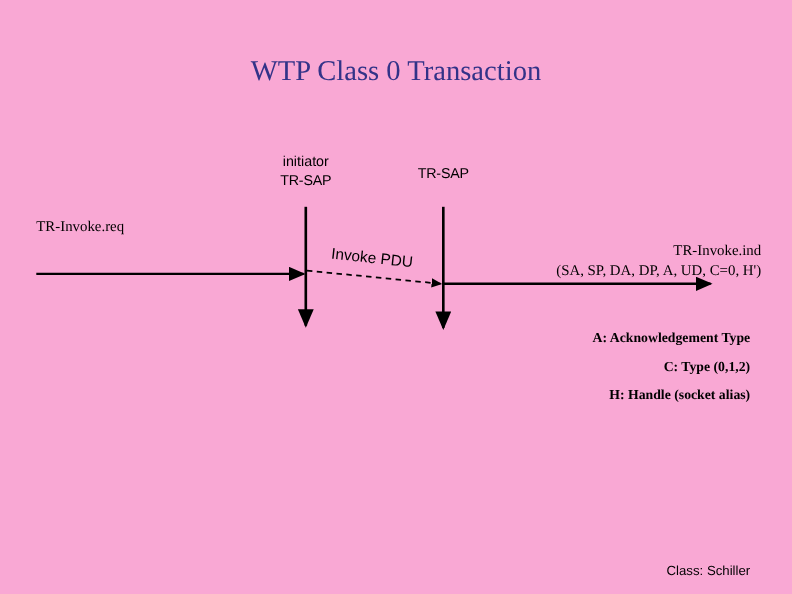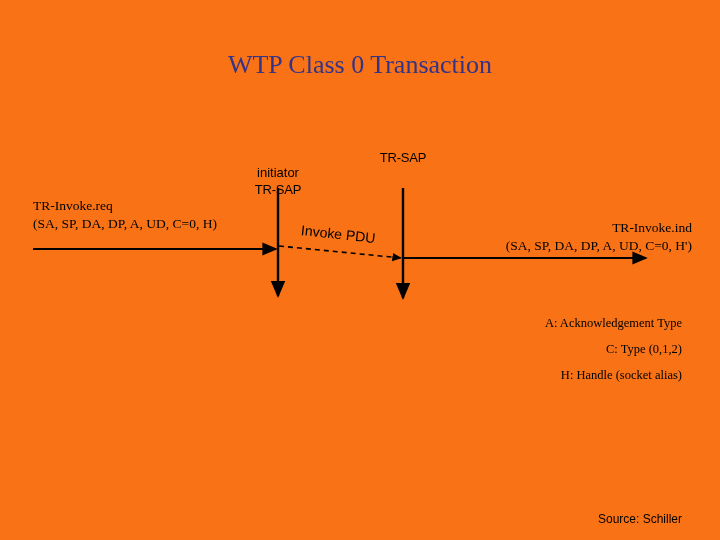--- a/index.html
+++ b/index.html
@@ -4,21 +4,21 @@
 <style>
   html, body {
     margin: 0;
     padding: 0;
     background: #ffffff;
   }
   #slide {
     position: relative;
     width: 720px;
     height: 540px;
-    background: #f97316;
+    background: #f9a8d4;
     overflow: hidden;
     font-family: "Liberation Sans", sans-serif;
     color: #000000;
   }
 
   
   #title {
     position: absolute;
     left: 0;
     top: 50px;
@@ -36,21 +36,21 @@
     position: absolute;
     text-align: center;
     font-family: "Liberation Sans", sans-serif;
     font-size: 13px;
     line-height: 17px;
     white-space: nowrap;
   }
   .col-head .role { font-weight: normal; }
   .col-head .sap  { font-weight: normal; letter-spacing: -0.2px; }
 
-  #initiator-head { left: 208px; top: 164px; width: 140px; }
+  #initiator-head { left: 208px; top: 138px; width: 140px; }
   #responder-head { left: 333px; top: 149px; width: 140px; }
 
   
   #diagram {
     position: absolute;
     left: 0;
     top: 0;
     width: 720px;
     height: 540px;
   }
@@ -86,24 +86,24 @@
     line-height: 16px;
     white-space: nowrap;
     transform: rotate(6.2deg);
     transform-origin: left top;
   }
 
   
   #legend {
     position: absolute;
     left: 420px;
-    top: 316px;
+    top: 300px;
     width: 262px;
     font-family: "Liberation Serif", serif;
-    font-weight: normal;
+    font-weight: bold;
     font-size: 12.5px;
     line-height: 15px;
     text-align: right;
     white-space: nowrap;
   }
   #legend .entry { margin-bottom: 11px; }
   #legend .entry:last-child { margin-bottom: 0; }
   #legend .sub { display: block; }
 
   
@@ -151,21 +151,20 @@
 
     <line x1="33" y1="249" x2="276" y2="249" stroke="#000000" stroke-width="2.2" marker-end="url(#arrowhead)"></line>
 
     <line x1="403" y1="258" x2="646" y2="258" stroke="#000000" stroke-width="2.2" marker-end="url(#arrowhead)"></line>
 
     <line x1="279" y1="246" x2="401" y2="258" stroke="#000000" stroke-width="1.6" stroke-dasharray="5,4" marker-end="url(#arrowhead-sm)"></line>
   </svg>
 
   <div class="prim" id="tr-invoke-req">
     <div>TR-Invoke.req</div>
-    <div>(SA, SP, DA, DP, A, UD, C=0, H)</div>
   </div>
 
   <div class="prim" id="tr-invoke-ind">
     <div>TR-Invoke.ind</div>
     <div>(SA, SP, DA, DP, A, UD, C=0, H')</div>
   </div>
 
   <div id="pdu-label">Invoke PDU</div>
 
   <div id="legend">
@@ -173,15 +172,15 @@
       <span>A: Acknowledgement Type</span>
     </div>
     <div class="entry">
       <span>C: Type (0,1,2)</span>
     </div>
     <div class="entry">
       <span>H: Handle (socket alias)</span>
     </div>
   </div>
 
-  <div id="source">Source: Schiller</div>
+  <div id="source">Class: Schiller</div>
 
 </div>
 
 </body></html>

